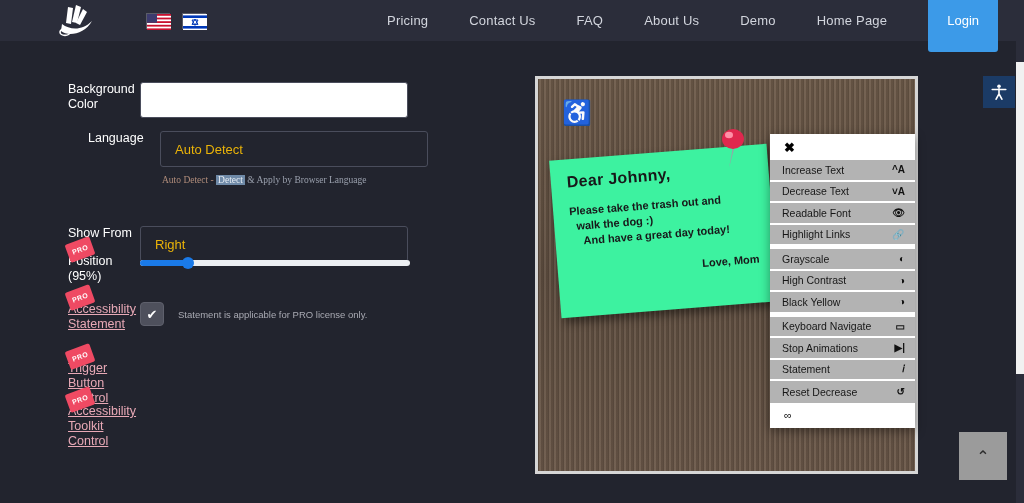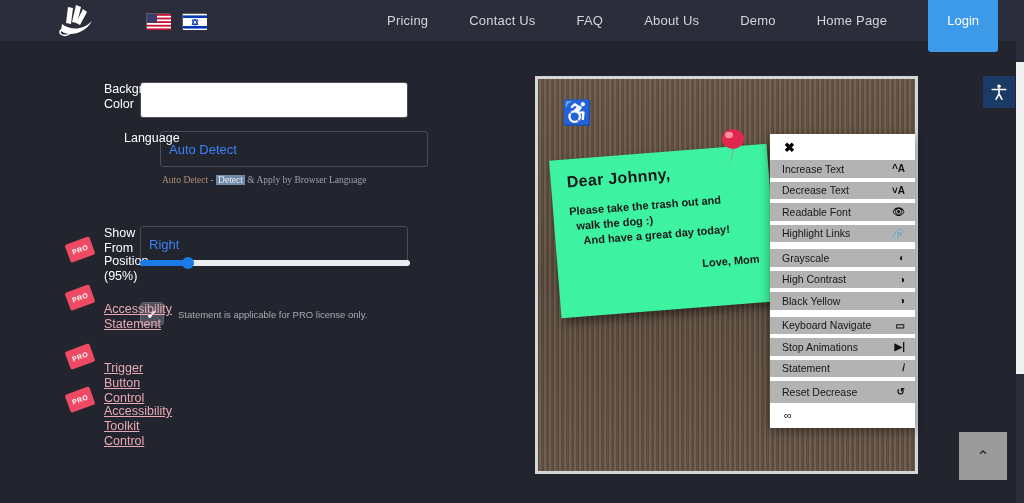--- a/index.html
+++ b/index.html
@@ -33,41 +33,41 @@
     background: #3c9ae8; color: #ffffff;
     font-size: 13px; padding: 24px 19px; border-radius: 3px;
     border: none; cursor: pointer; white-space: nowrap;
   }
 
   
   .settings { position: absolute; left: 0; top: 41px; width: 520px; height: 462px; }
 
   .row { position: absolute; left: 0; width: 520px; display: flex; align-items: flex-start; }
   .lbl {
-    width: 140px; padding-left: 104px;
+    width: 140px; padding-left: 68px;
     color: #ffffff; font-size: 12.5px; line-height: 15px;
     position: relative;
   }
   .lbl.pro { color: #e8a9b6; text-decoration: underline; }
 
   .probadge {
     position: absolute; left: 67px; top: -14px;
     background: #ef4a63; color: #ffffff;
     font-size: 7px; font-weight: bold; letter-spacing: .4px;
     padding: 2px 5px; border-radius: 2px;
     transform: rotate(-20deg);
   }
 
   .field {
     width: 268px; background: #ffffff; border: 1px solid #4a4d5c;
     border-radius: 3px; height: 36px;
   }
   .field.dark {
-    background: #22242e; color: #3b82f6; font-size: 13px;
-    display: flex; align-items: center; padding-left: 8px;
+    background: #22242e; color: #eab308; font-size: 13px;
+    display: flex; align-items: center; padding-left: 14px;
   }
 
   .hint { font-size: 9.5px; color: #b08c7a; padding-left: 2px; }
   .hint .sel { background: #6f8aa8; color: #e6ecf3; padding: 0 2px; }
   .hint .amp { color: #9aa0ad; }
 
   
   .slider { width: 270px; height: 18px; position: relative; cursor: pointer; }
   .track {
     position: absolute; top: 6px; left: 0; width: 270px; height: 6px;
@@ -143,21 +143,21 @@
     z-index: 10;
   }
   .tk-head {
     background: #ffffff; height: 26px;
     display: flex; align-items: center; padding-left: 14px;
   }
   .tk-close { font-size: 13px; font-weight: bold; color: #000000; cursor: pointer; line-height: 1; }
   .tk-item {
     height: 21.5px; display: flex; align-items: center;
     padding: 0 10px 0 12px;
-    border-bottom: 4px solid #ffffff;
+    border-bottom: 2px solid #ffffff;
     font-size: 10.5px; color: #161616; cursor: pointer;
   }
   .tk-item .t { flex: 1; }
   .tk-item .i { font-size: 10px; font-weight: bold; color: #111111; }
   .tk-sep { height: 3px; background: #ffffff; }
   .tk-foot {
     background: #ffffff; height: 25px;
     display: flex; align-items: center; padding-left: 14px;
   }
   .tk-foot .i { font-size: 11px; color: #111111; cursor: pointer; }

